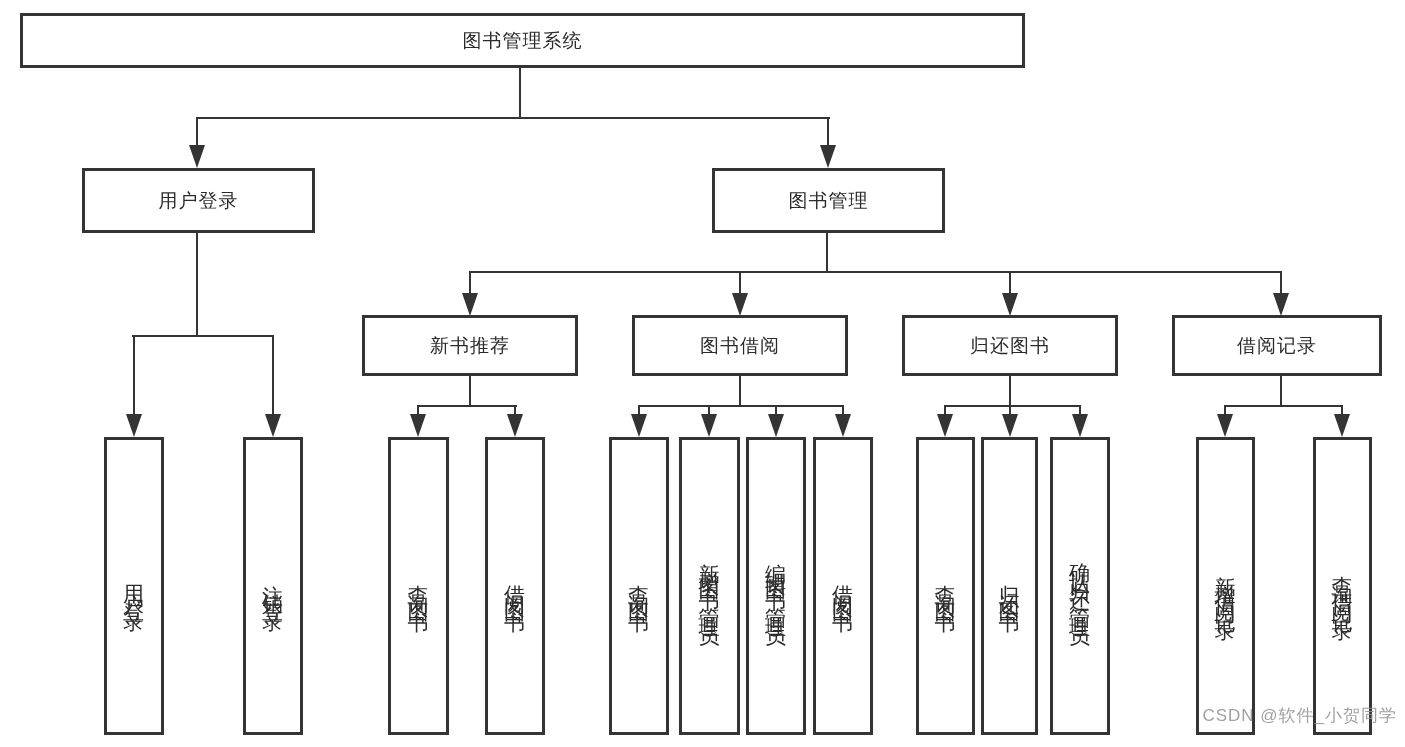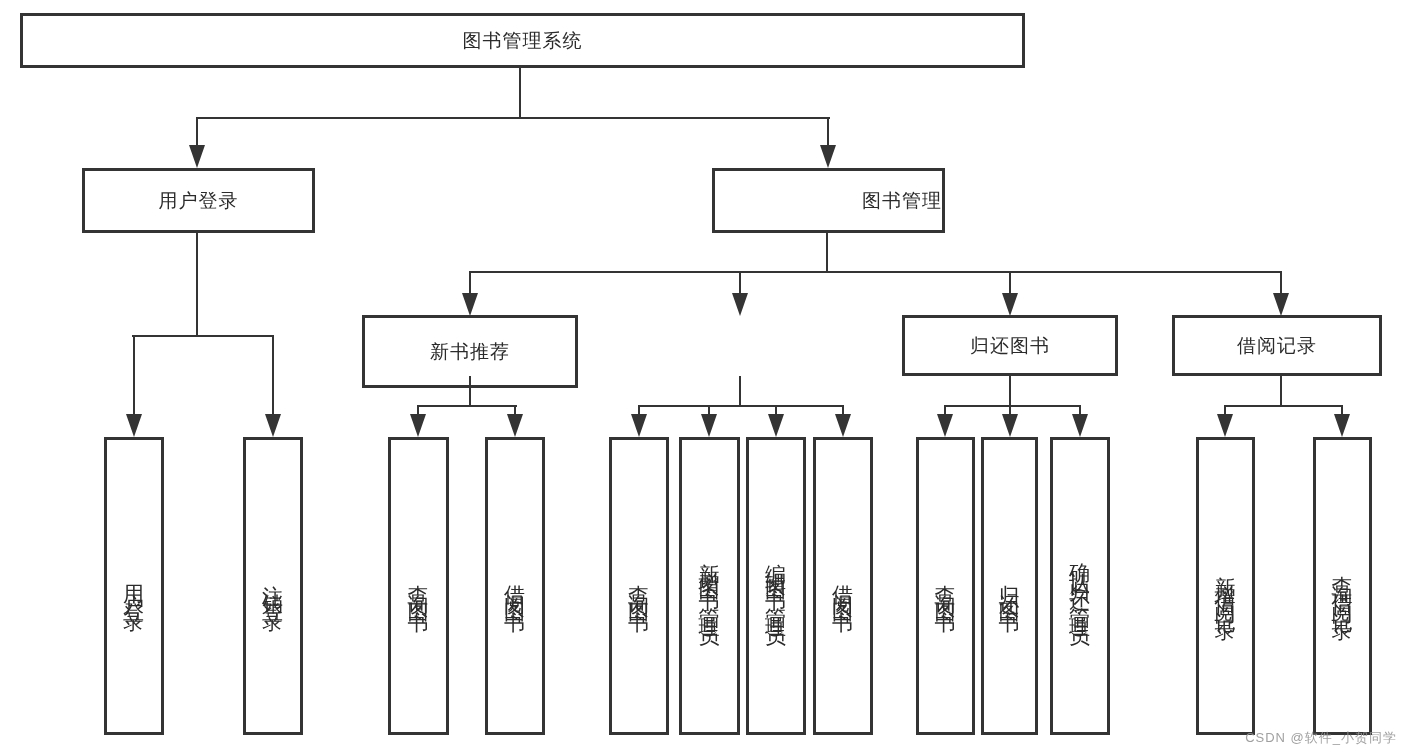--- a/index.html
+++ b/index.html
@@ -48,22 +48,22 @@
     position: absolute;
     width: 0;
     height: 0;
     border-left: 8px solid transparent;
     border-right: 8px solid transparent;
     border-top: 23px solid #343434;
   }
   .watermark {
     position: absolute;
     right: 8px;
-    bottom: 0;
-    font-size: 13px;
+    bottom: 20px;
+    font-size: 17px;
     color: rgba(150, 150, 150, 0.9);
     letter-spacing: 1px;
     white-space: nowrap;
     z-index: 10;
   }
 </style>
 </head>
 <body>
 
 <div id="canvas">
@@ -75,21 +75,21 @@
   <div class="line" style="left:519px; top:68px;  width:2px; height:51px;"></div>
   <div class="line" style="left:196px; top:117px; width:634px; height:2px;"></div>
   <div class="line" style="left:196px; top:118px; width:2px; height:30px;"></div>
   <div class="line" style="left:827px; top:118px; width:2px; height:30px;"></div>
   <div class="arrow" style="left:189px; top:145px;"></div>
   <div class="arrow" style="left:820px; top:145px;"></div>
 
   <div class="box" style="left:82px; top:168px; width:233px; height:65px;">
     <span class="hlabel">用户登录</span>
   </div>
-  <div class="box" style="left:712px; top:168px; width:233px; height:65px;justify-content:flex-end;">
+  <div class="box" style="left:712px; top:168px; width:233px; height:65px;">
     <span class="hlabel">图书管理</span>
   </div>
 
   <div class="line" style="left:196px; top:233px; width:2px; height:103px;"></div>
   <div class="line" style="left:132px; top:335px; width:142px; height:2px;"></div>
   <div class="line" style="left:133px; top:336px; width:2px; height:80px;"></div>
   <div class="line" style="left:272px; top:336px; width:2px; height:80px;"></div>
   <div class="arrow" style="left:126px; top:414px;"></div>
   <div class="arrow" style="left:265px; top:414px;"></div>
 
@@ -97,22 +97,25 @@
   <div class="line" style="left:469px; top:271px; width:813px; height:2px;"></div>
   <div class="line" style="left:469px;  top:272px; width:2px; height:24px;"></div>
   <div class="line" style="left:739px;  top:272px; width:2px; height:24px;"></div>
   <div class="line" style="left:1009px; top:272px; width:2px; height:24px;"></div>
   <div class="line" style="left:1280px; top:272px; width:2px; height:24px;"></div>
   <div class="arrow" style="left:462px;  top:293px;"></div>
   <div class="arrow" style="left:732px;  top:293px;"></div>
   <div class="arrow" style="left:1002px; top:293px;"></div>
   <div class="arrow" style="left:1273px; top:293px;"></div>
 
-  <div class="box" style="left:362px; top:315px; width:216px; height:73px;">
+  <div class="box" style="left:362px; top:315px; width:216px; height:61px;">
     <span class="hlabel">新书推荐</span>
+  </div>
+  <div class="box" style="left:632px; top:315px; width:216px; height:61px;">
+    <span class="hlabel">图书借阅</span>
   </div>
   <div class="box" style="left:902px; top:315px; width:216px; height:61px;">
     <span class="hlabel">归还图书</span>
   </div>
   <div class="box" style="left:1172px; top:315px; width:210px; height:61px;">
     <span class="hlabel">借阅记录</span>
   </div>
 
   <div class="line" style="left:469px; top:376px; width:2px; height:31px;"></div>
   <div class="line" style="left:417px; top:405px; width:100px; height:2px;"></div>

